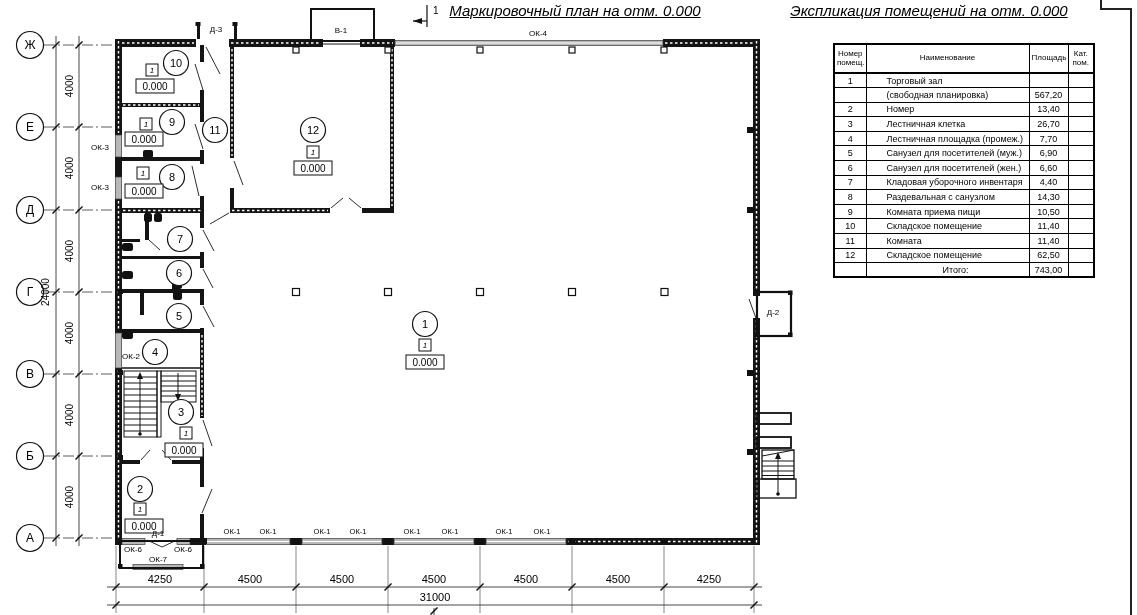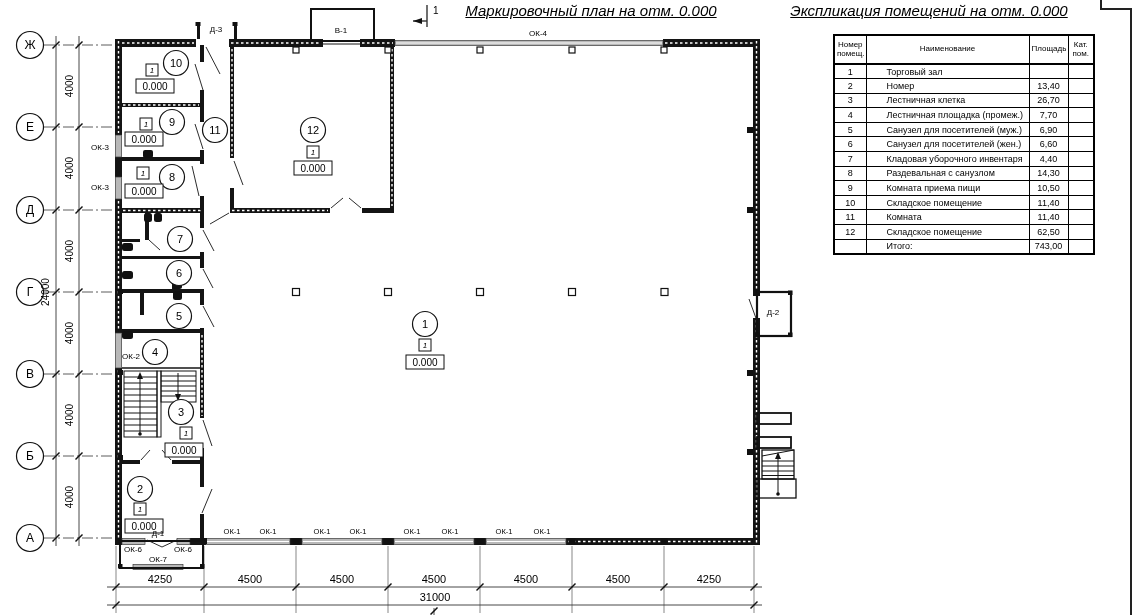--- a/index.html
+++ b/index.html
@@ -3,31 +3,31 @@
 <meta charset="utf-8">
 <style>
   html,body{margin:0;padding:0;background:#fff;}
   #page{position:relative;width:1137px;height:615px;background:#fff;overflow:hidden;
         font-family:"Liberation Sans",sans-serif;color:#000;}
   .title{position:absolute;font-style:italic;font-size:15px;text-align:center;
          text-decoration:underline;white-space:nowrap;}
   
   .frame{position:absolute;background:#222;}
   
-  #expl{position:absolute;left:833px;top:34px;border-collapse:collapse;table-layout:fixed;
+  #expl{position:absolute;left:833px;top:43px;border-collapse:collapse;table-layout:fixed;
         width:260px;font-size:9px;}
   #expl th,#expl td{border:1px solid #000;padding:0 2px;overflow:hidden;white-space:nowrap;}
   #expl{border:2px solid #000;}
   #expl thead th{font-size:8px;font-weight:normal;text-align:center;height:27px;
                  border-bottom:2px solid #000;white-space:normal;line-height:1.1;}
   #expl tbody tr{height:14.6px;}
   #expl td.num{text-align:center;}
   #expl td.nm{text-align:left;padding-left:20px;margin-top:12px;}
   #expl td.ar{text-align:center;}
-  #expl tr.total td.nm{text-align:left;padding-right:4px;}
+  #expl tr.total td.nm{text-align:center;padding-right:4px;}
   
   .wall{fill:#141414;}
   .wdash{stroke:#fff;stroke-width:1.4;stroke-dasharray:2.5 2.5;fill:none;}
   .thin{stroke:#141414;stroke-width:1;fill:none;}
   .win{fill:#b8b8b8;stroke:#3a3a3a;stroke-width:0.7;}
   .winline{stroke:#fff;stroke-width:1.1;}
   .axisl{stroke:#333;stroke-width:0.8;stroke-dasharray:11 3 2 3;fill:none;}
   .dim{stroke:#333;stroke-width:0.9;fill:none;}
   .dimext{stroke:#555;stroke-width:0.7;fill:none;}
   .tick{stroke:#111;stroke-width:1.5;}
@@ -40,21 +40,21 @@
   .txt{font-family:"Liberation Sans",sans-serif;fill:#000;}
   .t7{font-size:7.5px;} .t8{font-size:8px;} .t10{font-size:10px;}
   .t11{font-size:11px;} .t12{font-size:12px;}
   .it{font-style:italic;}
 </style>
 </head>
 <body>
 
 <div id="page">
 
-  <div class="title" style="left:456px;top:2px;width:270px;">Маркировочный план на отм. 0.000</div>
+  <div class="title" style="left:440px;top:2px;width:270px;">Маркировочный план на отм. 0.000</div>
   <div class="title" style="left:787px;top:2px;width:284px;">Экспликация помещений на отм. 0.000</div>
 
   <div class="frame" style="left:1130px;top:8px;width:2px;height:607px;"></div>
   <div class="frame" style="left:1100px;top:8px;width:32px;height:2px;"></div>
   <div class="frame" style="left:1100px;top:0px;width:2px;height:8px;"></div>
 
   <svg width="810" height="615" viewBox="0 0 810 615" style="position:absolute;left:0;top:0;">
 
     <g>
       <line class="dim" x1="427" y1="5" x2="427" y2="27" style="stroke-width:1.4"></line>
@@ -457,20 +457,26 @@
       </tr>
     </thead>
     <tbody>
       <tr>
           <td class="num">1</td>
           <td class="nm">Торговый зал</td>
           <td class="ar"></td>
           <td class="ct"></td>
         </tr>
       <tr>
+          <td class="num"></td>
+          <td class="nm">(свободная планировка)</td>
+          <td class="ar">567,20</td>
+          <td class="ct"></td>
+        </tr>
+      <tr>
           <td class="num">2</td>
           <td class="nm">Номер</td>
           <td class="ar">13,40</td>
           <td class="ct"></td>
         </tr>
       <tr>
           <td class="num">3</td>
           <td class="nm">Лестничная клетка</td>
           <td class="ar">26,70</td>
           <td class="ct"></td>

